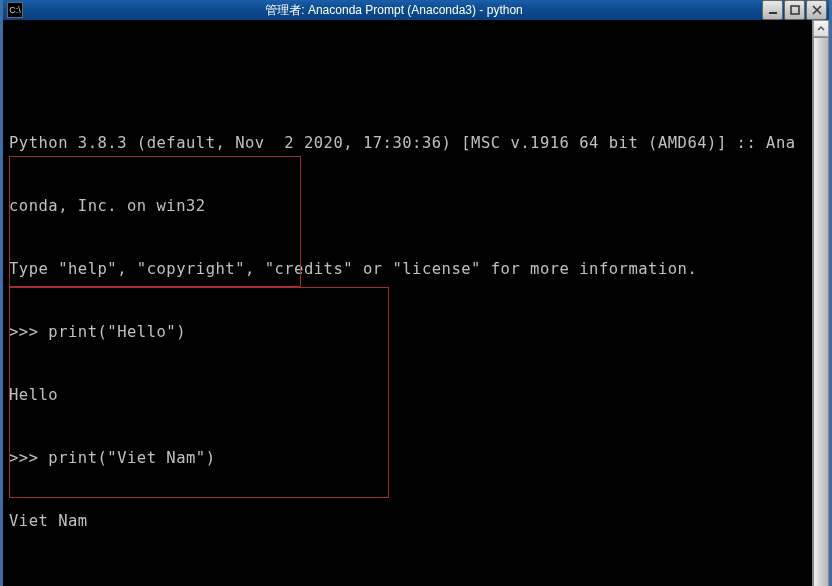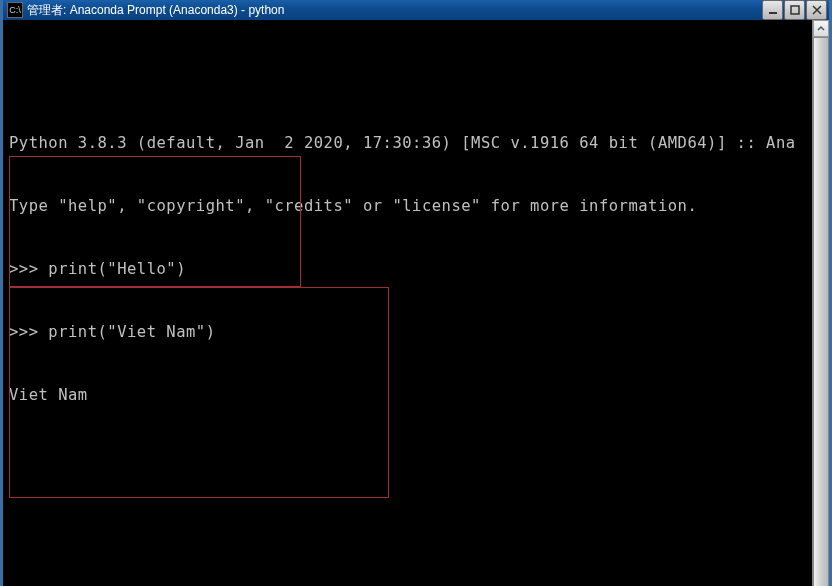--- a/index.html
+++ b/index.html
@@ -43,20 +43,21 @@
       display: inline-flex;
       align-items: center;
       justify-content: center;
       font-size: 9px;
       color: #ccc;
     }
     .titlebar-text {
       flex: 1;
       white-space: nowrap;
       overflow: hidden;
+      text-align: center;
     }
     .titlebar-buttons {
       display: flex;
       gap: 0;
     }
     .titlebar-btn {
       width: 21px;
       height: 20px;
       background: linear-gradient(to bottom, #e8e8e8 0%, #cfcfcf 50%, #b8b8b8 100%);
       border: 1px solid #666;
@@ -166,23 +167,25 @@
         <svg viewBox="0 0 10 10">
             <path d="M1 1 L9 9 M9 1 L1 9" stroke="#333" stroke-width="1.5"></path>
           </svg>
       </div>
     </div>
   </div>
 
   <div class="terminal-area">
     <div class="terminal-content">
       <div class="empty-line"></div>
-      <div>Python 3.8.3 (default, Jan  2 2020, 17:30:36) [MSC v.1916 64 bit (AMD64)] :: Ana</div>
+      <div>Python 3.8.3 (default, Nov  2 2020, 17:30:36) [MSC v.1916 64 bit (AMD64)] :: Ana</div>
+      <div>conda, Inc. on win32</div>
       <div>Type "help", "copyright", "credits" or "license" for more information.</div>
       <div>&gt;&gt;&gt; print("Hello")</div>
+      <div>Hello</div>
       <div>&gt;&gt;&gt; print("Viet Nam")</div>
       <div>Viet Nam</div>
       
       
       
       
       
       
       
       

